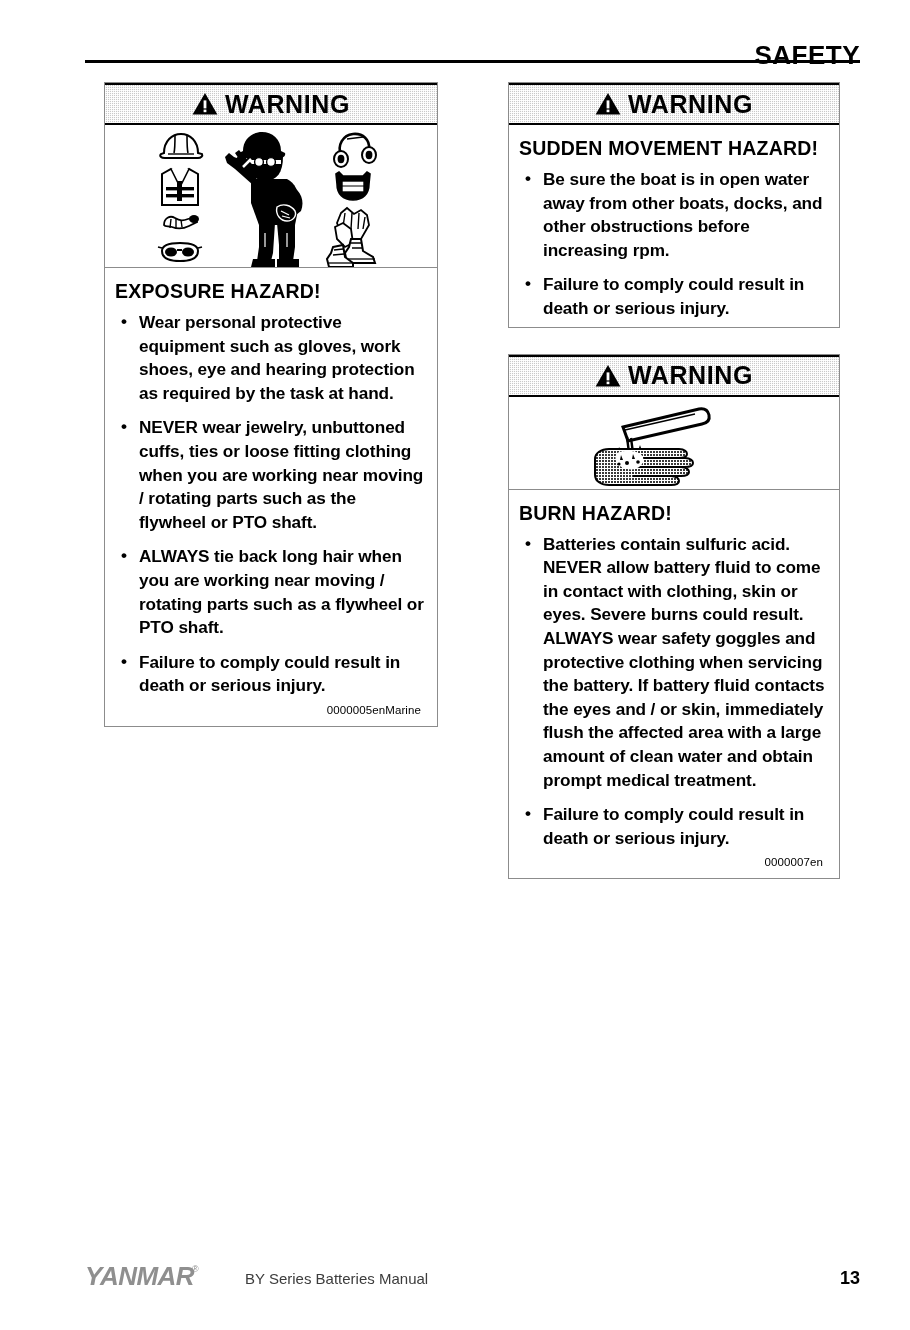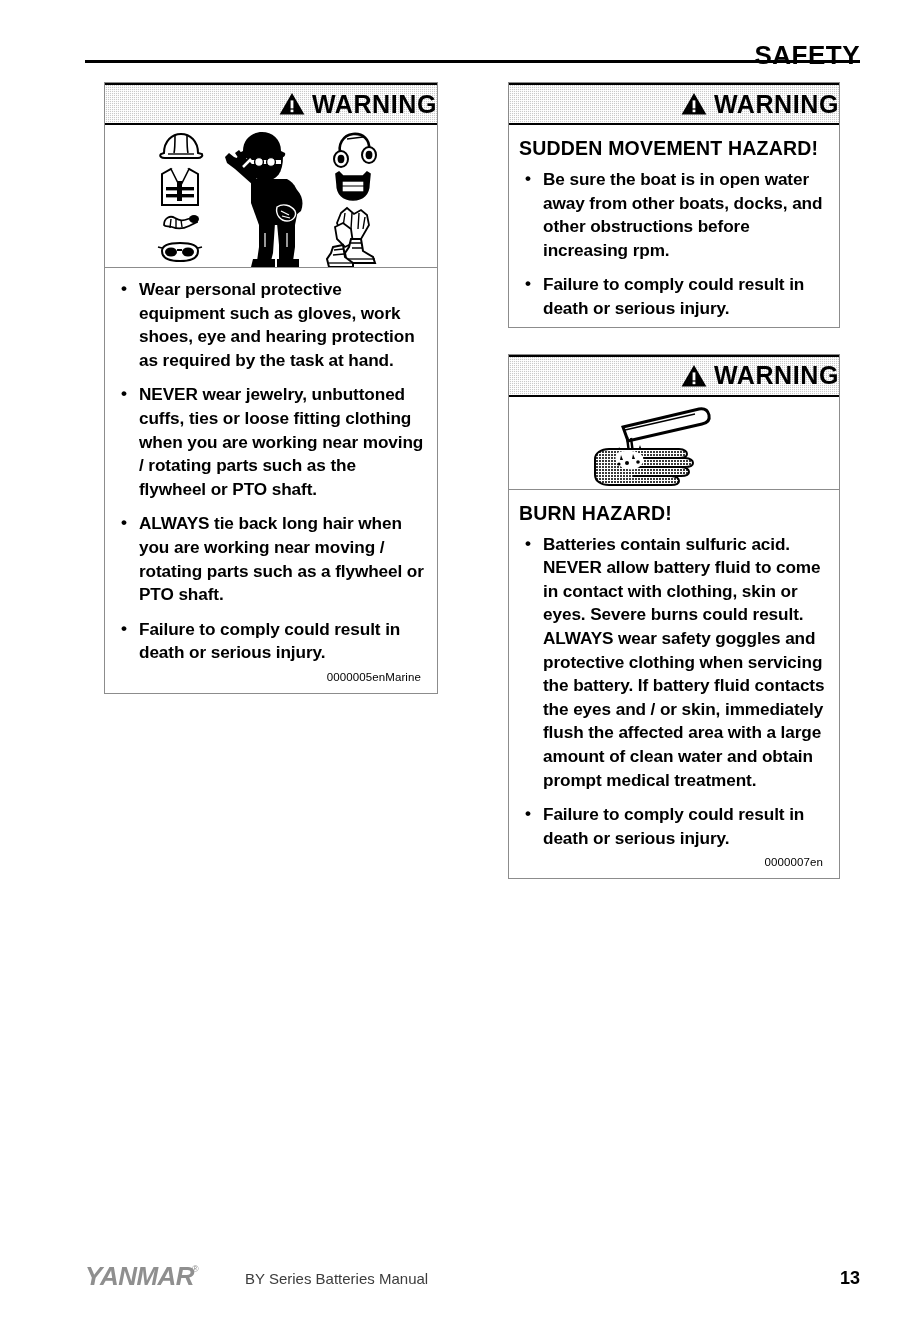--- a/index.html
+++ b/index.html
@@ -69,21 +69,21 @@
     border-top: 2px solid #000;
     border-bottom: 2px solid #000;
     background-color: #c9c9c9;
     background-image:
       repeating-linear-gradient(0deg, rgba(255,255,255,0.95) 0 1px, rgba(90,90,90,0.0) 1px 2px),
       repeating-linear-gradient(90deg, rgba(255,255,255,0.95) 0 1px, rgba(70,70,70,0.0) 1px 2px),
       repeating-linear-gradient(0deg, rgba(60,60,60,0.55) 0 1px, rgba(255,255,255,0) 1px 4px),
       repeating-linear-gradient(90deg, rgba(60,60,60,0.55) 0 1px, rgba(255,255,255,0) 1px 4px);
     display: flex;
     align-items: center;
-    justify-content: flex-end;
+    justify-content: center;
   }
   .warn-band-inner {
     display: flex;
     align-items: center;
     gap: 7px;
   }
   .warn-tri {
     display: block;
   }
   .warn-word {
@@ -307,20 +307,21 @@
           <path d="M24 6 L34 6 M25 11 L35 11" stroke="#000" stroke-width="1.3"></path>
           <path d="M20 22 L48 22" stroke="#000" stroke-width="1.3"></path>
           <path d="M6 10 L16 8 L18 20 L26 26 L26 30 L2 30 L0 22 L4 16 Z" fill="#fff" stroke="#000" stroke-width="2"></path>
           <path d="M7 13 L16 12 M6 18 L17 17" stroke="#000" stroke-width="1.3"></path>
           <path d="M2 26 L26 26" stroke="#000" stroke-width="1.3"></path>
         </g>
       </svg>
     </div>
 
     <div class="warn-body">
+      <div class="hazard-title">EXPOSURE HAZARD!</div>
       <ul class="bullets">
         <li>Wear personal protective equipment such as gloves, work shoes, eye and hearing protection as required by the task at hand.</li>
         <li>NEVER wear jewelry, unbuttoned cuffs, ties or loose fitting clothing when you are working near moving / rotating parts such as the flywheel or PTO shaft.</li>
         <li>ALWAYS tie back long hair when you are working near moving / rotating parts such as a flywheel or PTO shaft.</li>
         <li>Failure to comply could result in death or serious injury.</li>
       </ul>
       <div class="ref-code">0000005enMarine</div>
     </div>
   </div>
 </div>

